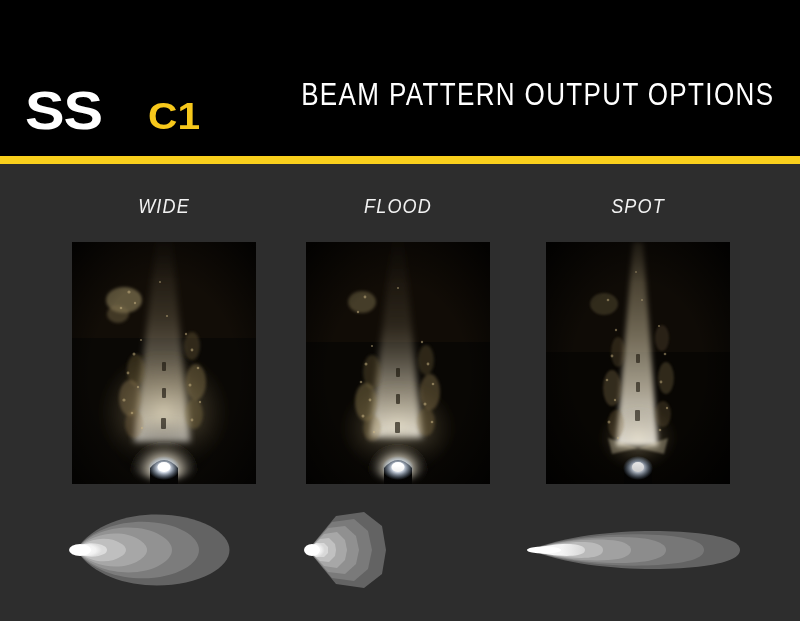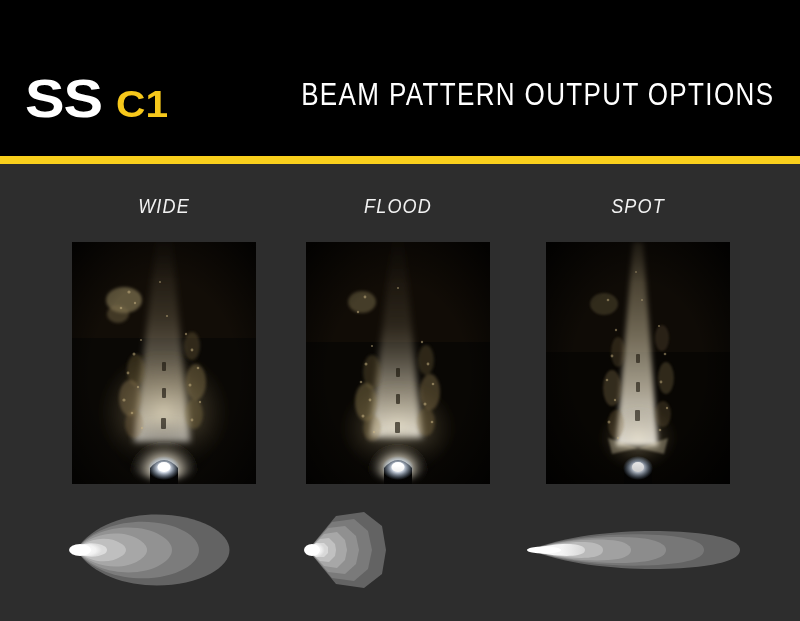--- a/index.html
+++ b/index.html
@@ -17,24 +17,25 @@
 
   
   #header {
     position: absolute;
     left: 0; top: 0;
     width: 800px; height: 156px;
     background: #000000;
   }
   #logo {
     position: absolute;
-    left: 25px; top: 72px;
+    left: 25px; top: 84px;
     display: flex;
     align-items: baseline;
     line-height: 1;
+    gap: 32px;
   }
   #logo .ss {
     font-family: "Liberation Sans", sans-serif;
     font-size: 53px;
     font-weight: bold;
     color: #ffffff;
     letter-spacing: -1px;
     transform: scaleX(1.12) scaleY(1.0);
     transform-origin: left bottom;
   }

